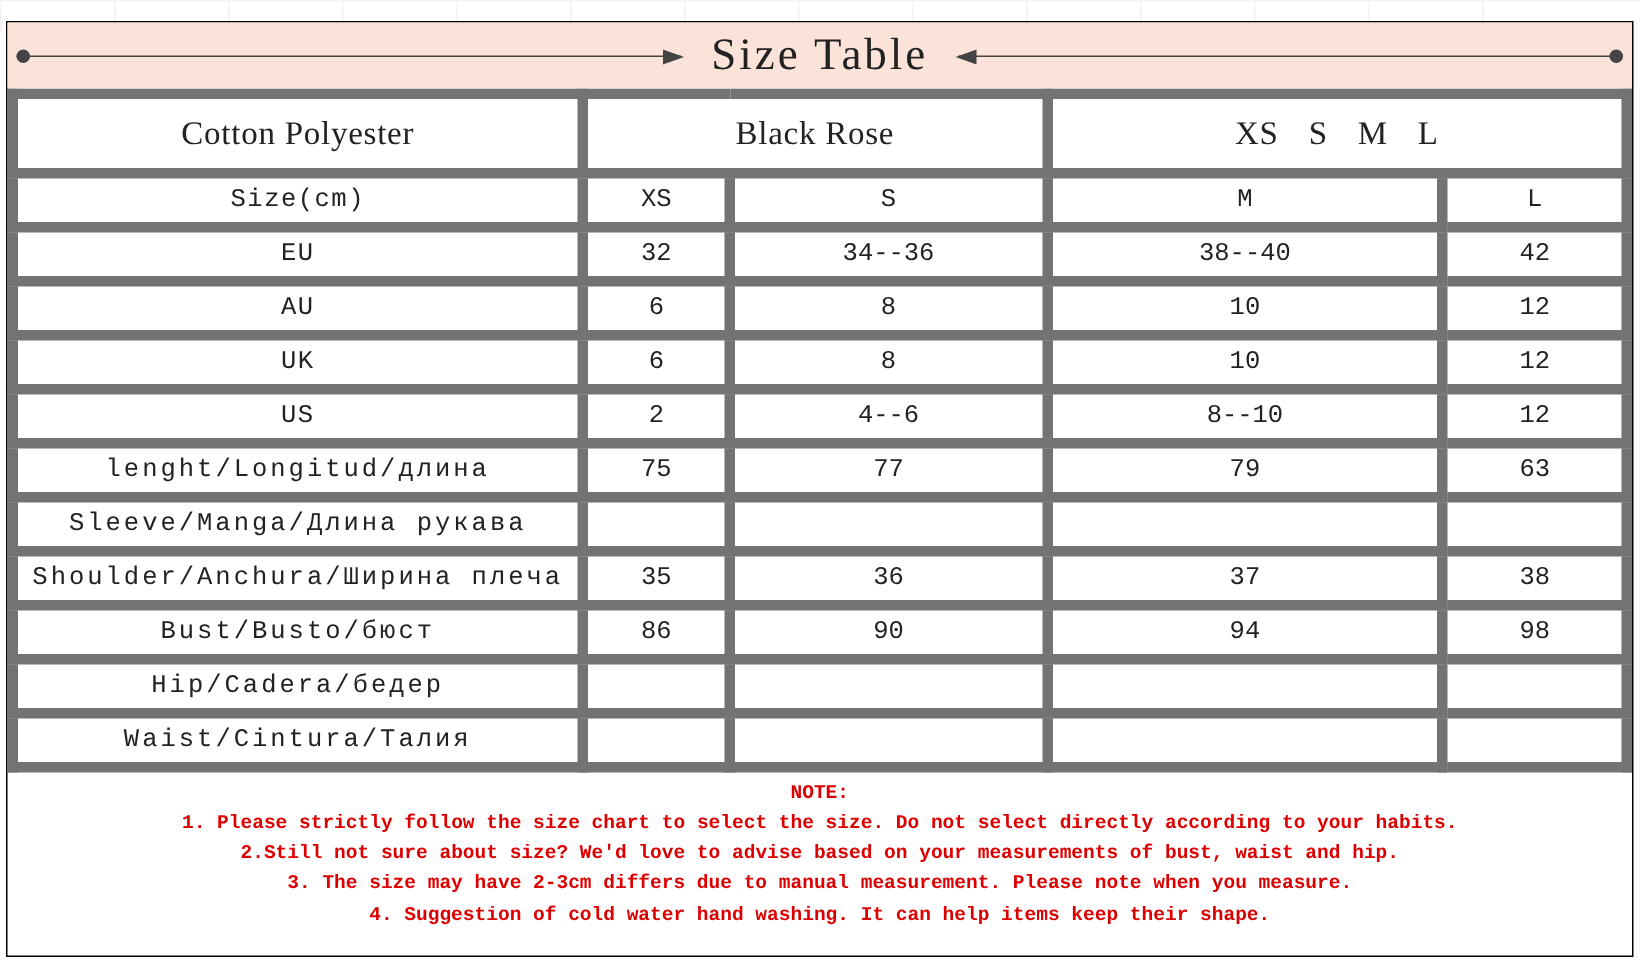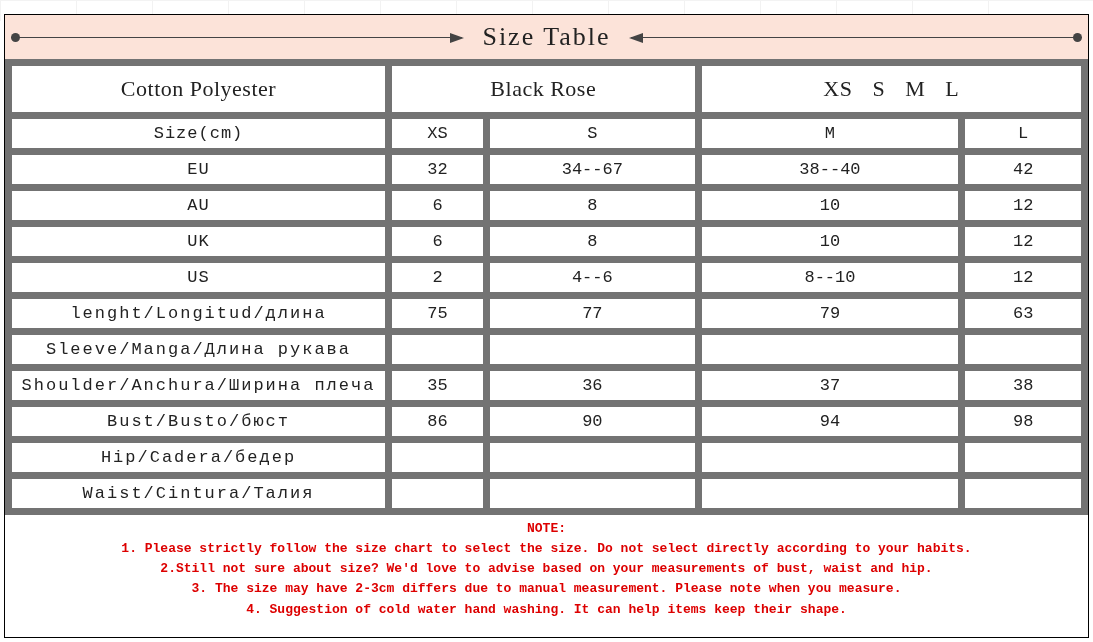--- a/index.html
+++ b/index.html
@@ -43,21 +43,21 @@
     }
     .banner-line.left::after, .banner-line.right::before{
       content:""; position:absolute; top:-4px; width:0;height:0;border-top:5px solid transparent;border-bottom:5px solid transparent;
     }
     .banner-line.left::after{ right:-2px; border-left:14px solid #444;}
     .banner-line.right::before{ left:-2px; border-right:14px solid #444;}
     .banner-line.left::before, .banner-line.right::after{content:"";position:absolute;top:-4px;width:9px;height:9px;background:#444;border-radius:50%;}
     .banner-line.left::before{left:0;}
     .banner-line.right::after{right:0;}
     .banner-title {
-      font-size: 26px;
+      font-size: 30px;
       letter-spacing: 2px;
       font-family: 'Comic Sans MS', Georgia, cursive;
       color:#222;
       padding: 0 14px;
     }
     table {
       width: 100%;
       border-collapse: collapse;
       font-family: 'Courier New', monospace;
       font-size: 17px;
@@ -118,21 +118,21 @@
     <tr>
           <td class="col-label">Size(cm)</td>
           <td>XS</td>
           <td>S</td>
           <td>M</td>
           <td>L</td>
         </tr>
     <tr>
           <td class="col-label">EU</td>
           <td>32</td>
-          <td>34--67</td>
+          <td>34--36</td>
           <td>38--40</td>
           <td>42</td>
         </tr>
     <tr>
           <td class="col-label">AU</td>
           <td>6</td>
           <td>8</td>
           <td>10</td>
           <td>12</td>
         </tr>

